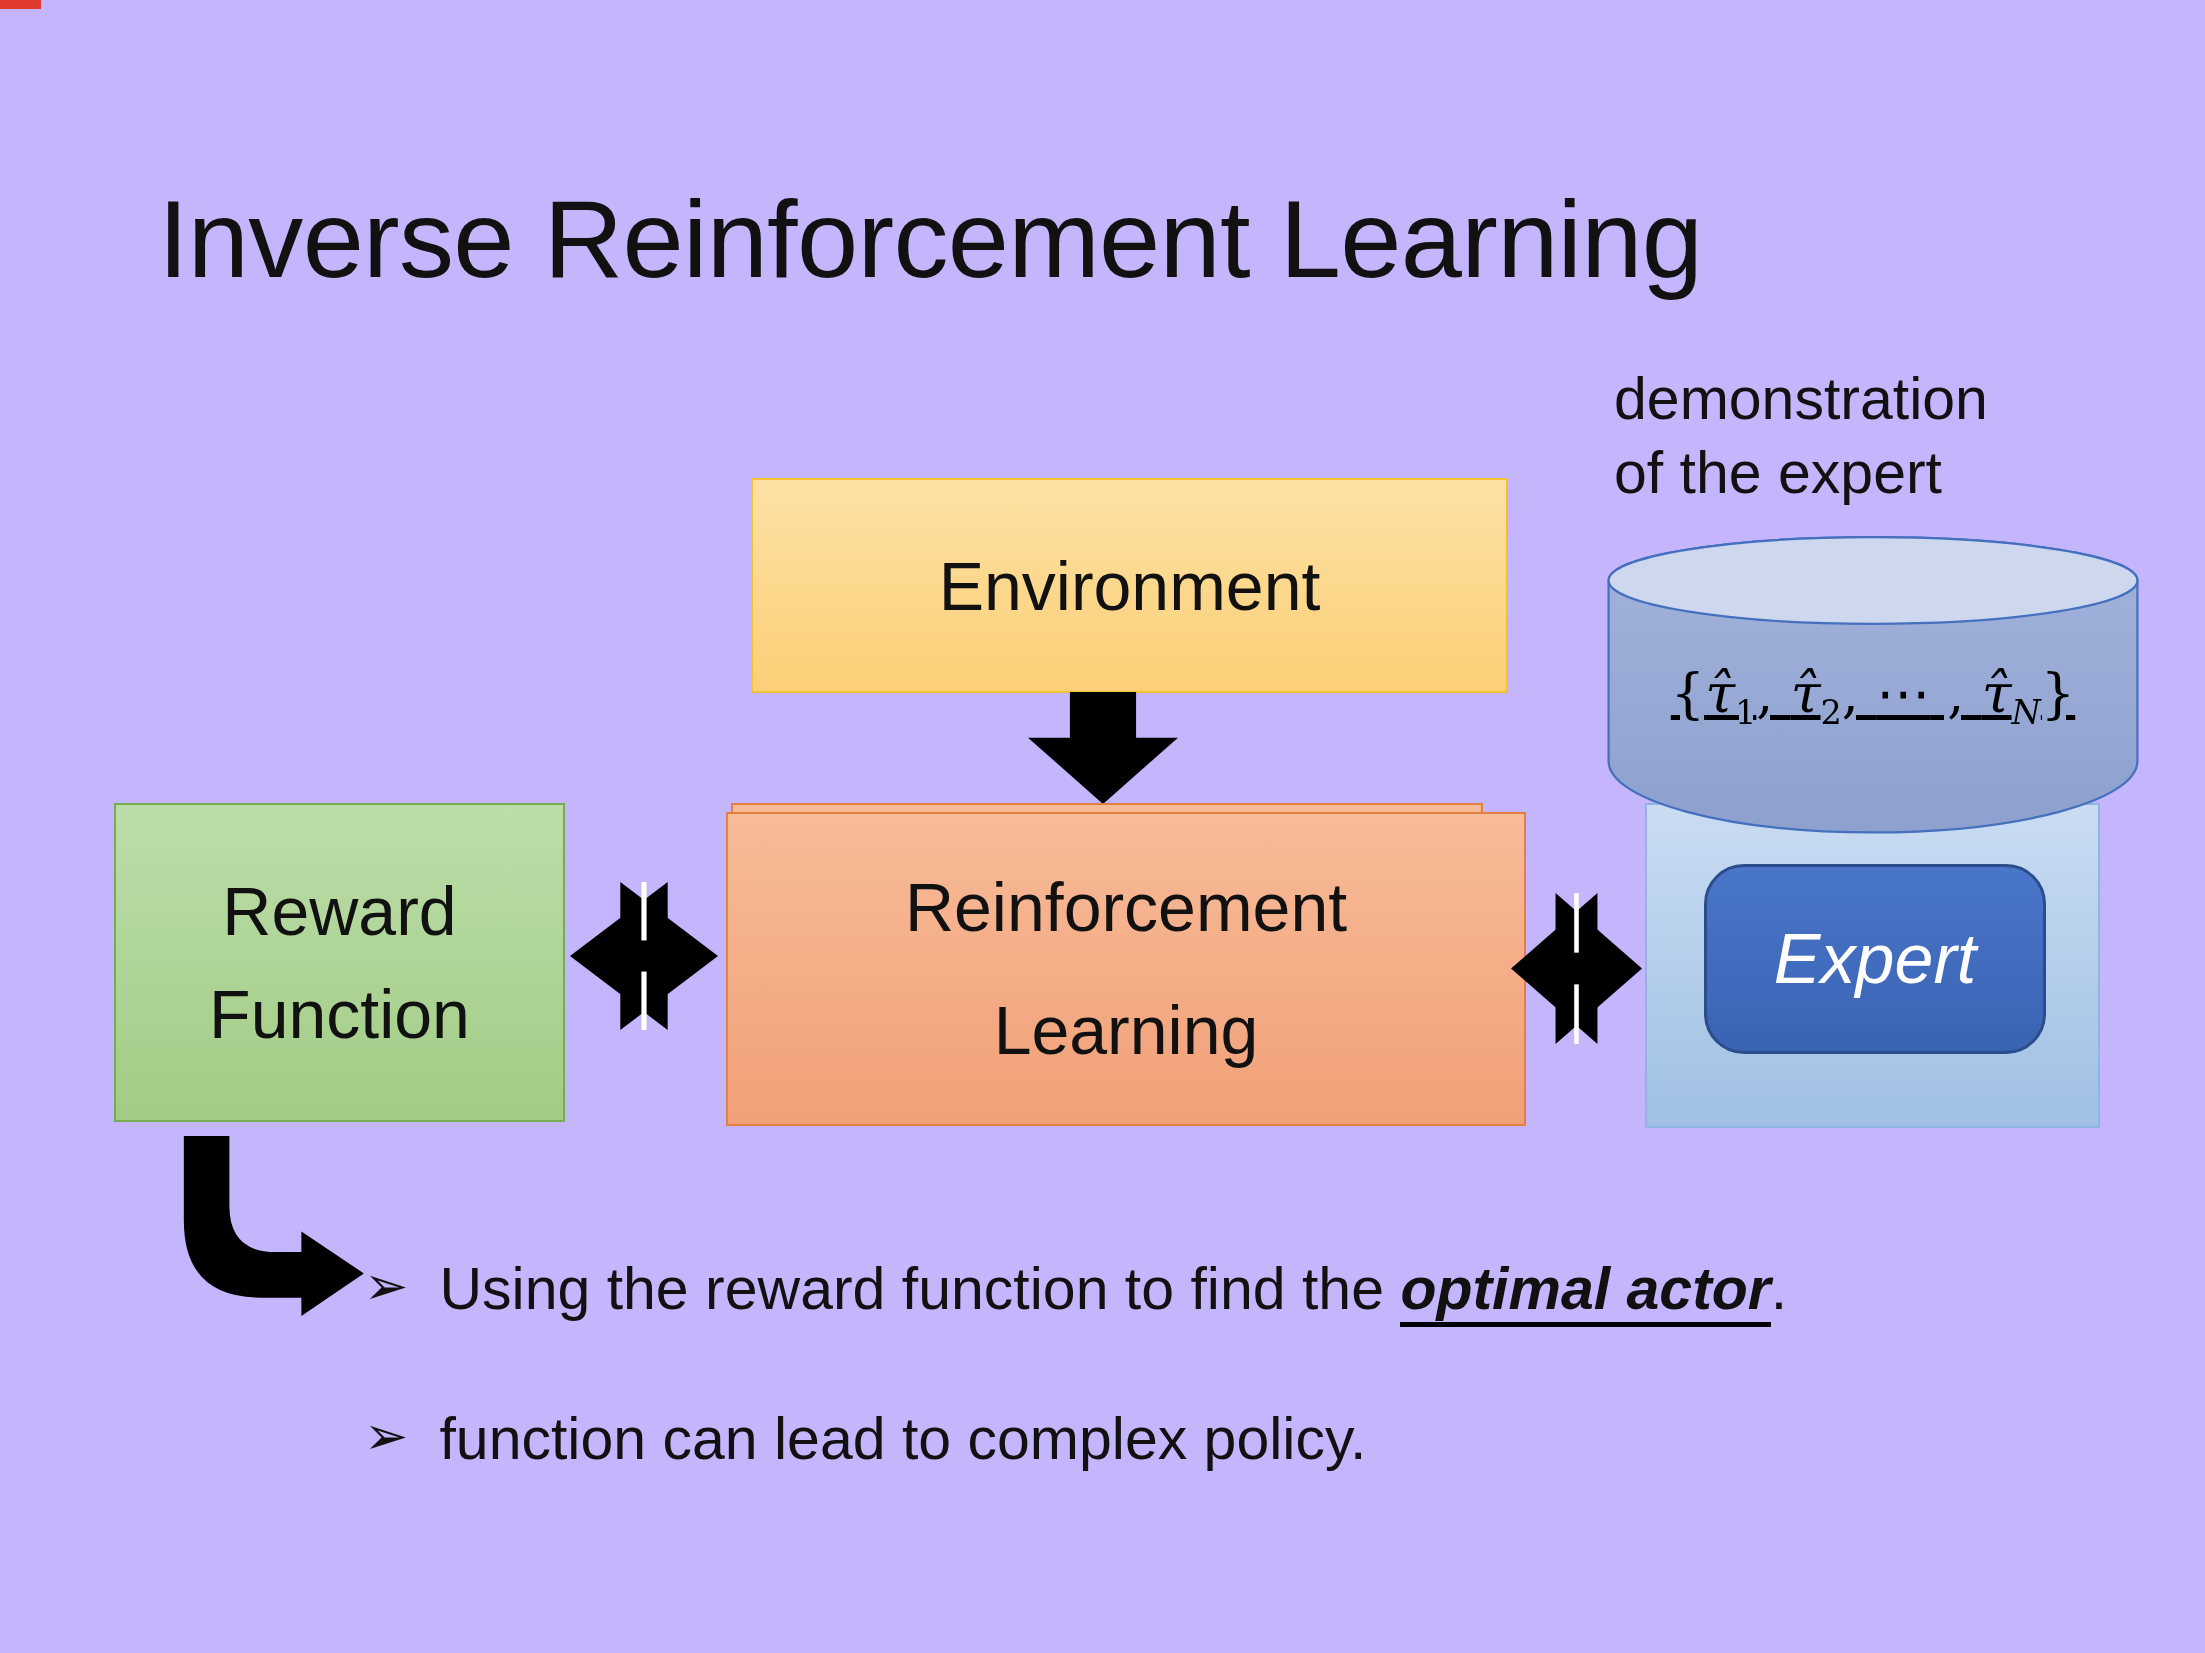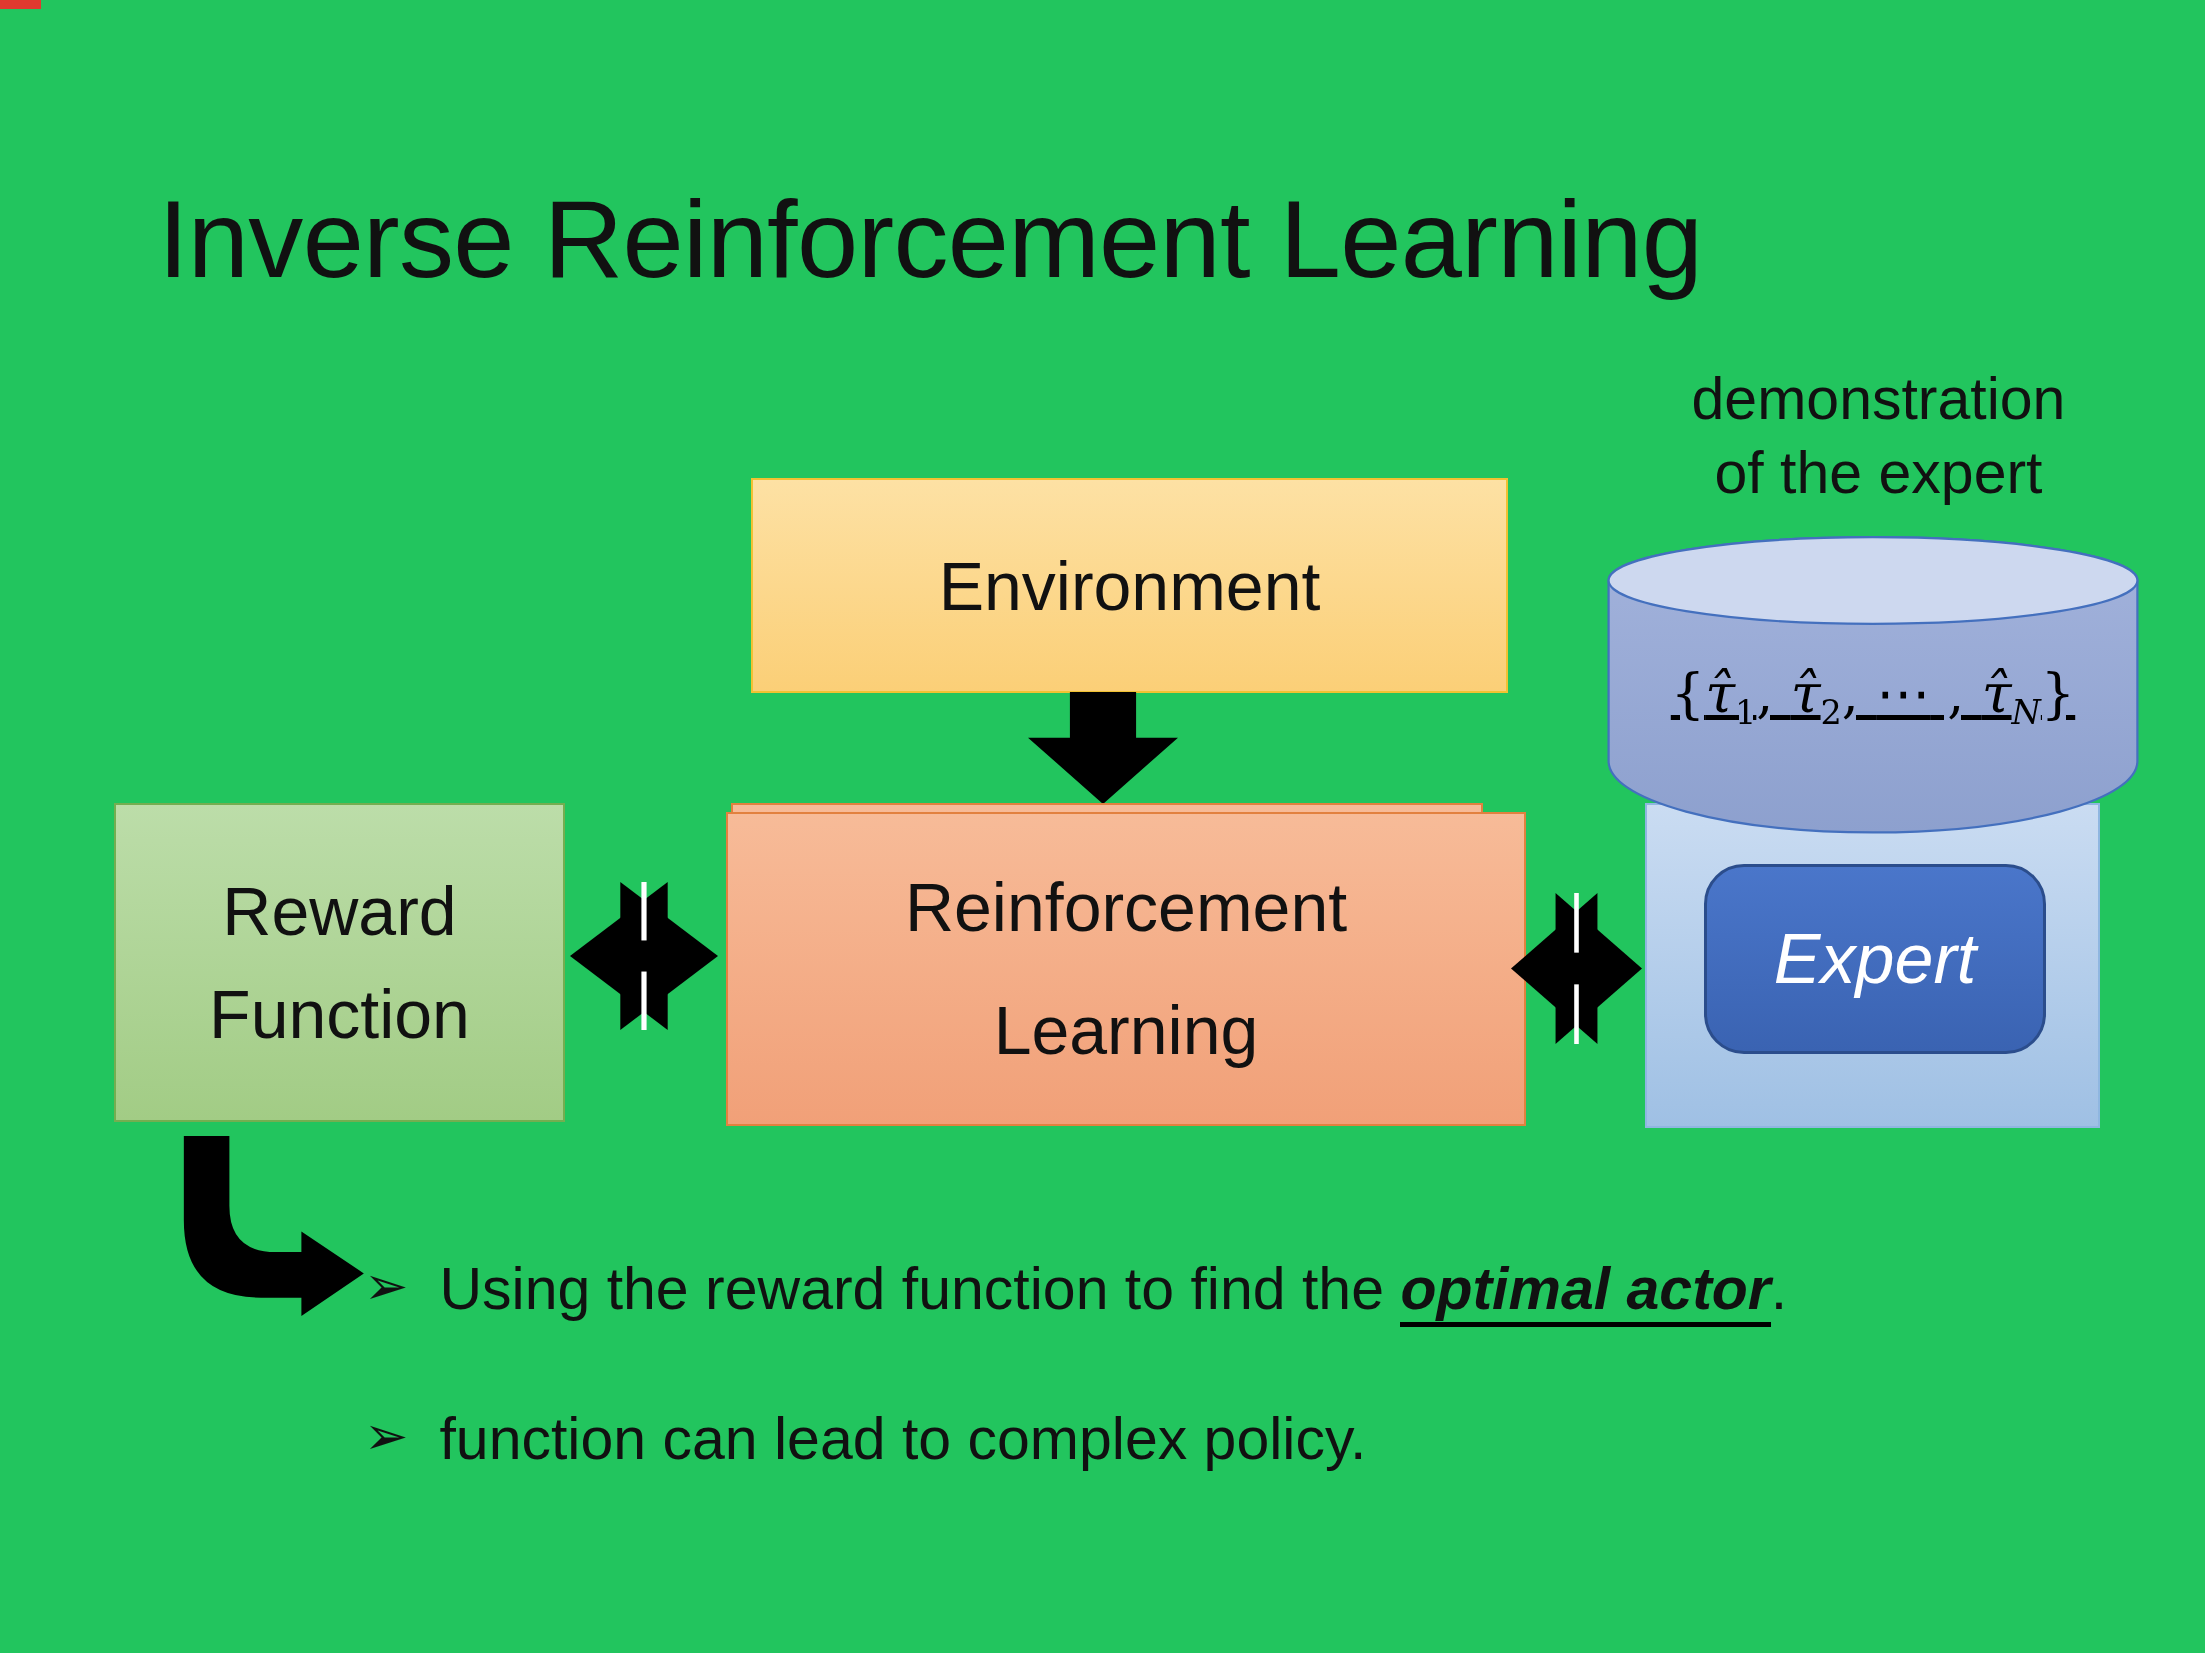--- a/index.html
+++ b/index.html
@@ -1,38 +1,38 @@
 <!DOCTYPE html>
 <html style="font-size:11.8px"><head>
 <meta charset="utf-8">
 <style>
   html,body{margin:0;padding:0;background:#fff;}
   .slide{
     position:relative;
     width:2205px;height:1654px;
-    background:#22c55e;
+    background:#c4b5fd;
     font-family:"Liberation Sans",sans-serif;
     overflow:hidden;
   }
   .abs{position:absolute;}
 
   
   .corner-mark{left:0;top:0;width:41px;height:8.8px;background:#e03a2f;}
 
   
   .title{
     left:158px;top:175px;width:1911px;
     font-size:110px;color:#111;letter-spacing:-0.7px;
     white-space:nowrap;font-weight:400;
   }
 
   
   .annotation{
     left:1614px;top:362px;width:529px;
-    text-align:center;font-size:59px;line-height:74px;color:#111;
+    text-align:left;font-size:59px;line-height:74px;color:#111;
   }
 
   
   .dbox{box-sizing:border-box;display:flex;align-items:center;justify-content:center;
         text-align:center;color:#111;}
   .env-box{
     left:724px;top:478px;width:757px;height:215px;
     background:linear-gradient(#fde1a4,#fbcf77);
     border:2.9px solid #f1c232;font-size:68px;margin-left:27px;
   }

